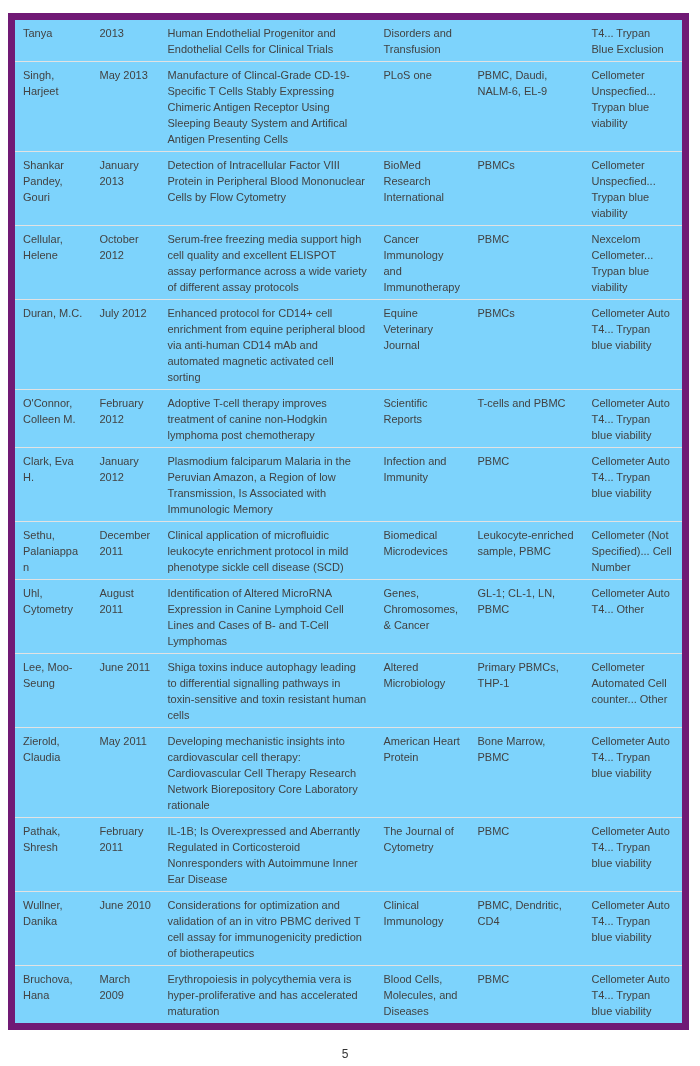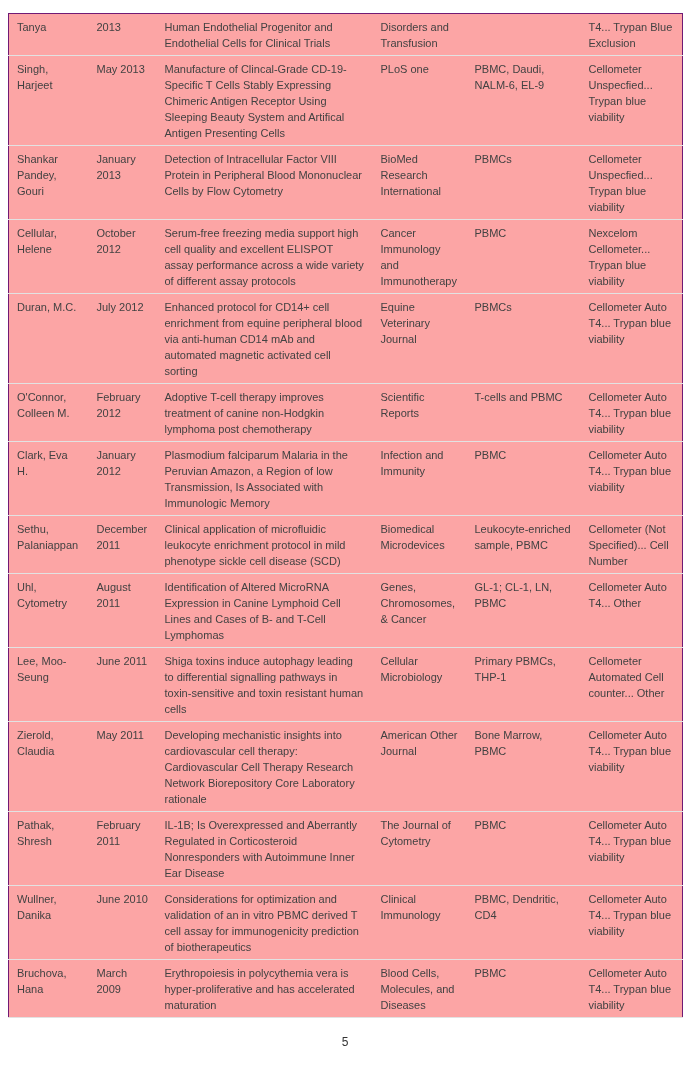--- a/index.html
+++ b/index.html
@@ -12,22 +12,22 @@
   .page {
     width: 700px; height: 1066px;
     position: relative;
     background: #ffffff;
   }
   table.pub-table {
     margin: 13px 0 0 8px;
     width: 674px;
     table-layout: fixed;
     border-collapse: collapse;
-    border: 1px solid #701a75;
-    background: #fca5a5;
+    border: 7px solid #701a75;
+    background: #7dd3fc;
   }
   table.pub-table td {
     font-size: 11px;
     line-height: 16px;
     color: #424242;
     vertical-align: top;
     padding: 5px 8px 4px 8px;
     border-bottom: 1px solid #e2e2e2;
     word-wrap: break-word;
   }
@@ -129,29 +129,29 @@
       <td>August 2011</td>
       <td>Identification of Altered MicroRNA Expression in Canine Lymphoid Cell Lines and Cases of B- and T-Cell Lymphomas</td>
       <td>Genes, Chromosomes, &amp; Cancer</td>
       <td>GL-1; CL-1, LN, PBMC</td>
       <td>Cellometer Auto T4... Other</td>
     </tr>
         <tr>
       <td>Lee, Moo-Seung</td>
       <td>June 2011</td>
       <td>Shiga toxins induce autophagy leading to differential signalling pathways in toxin-sensitive and toxin resistant human cells</td>
-      <td>Cellular Microbiology</td>
+      <td>Altered Microbiology</td>
       <td>Primary PBMCs, THP-1</td>
       <td>Cellometer Automated Cell counter... Other</td>
     </tr>
         <tr>
       <td>Zierold, Claudia</td>
       <td>May 2011</td>
       <td>Developing mechanistic insights into cardiovascular cell therapy: Cardiovascular Cell Therapy Research Network Biorepository Core Laboratory rationale</td>
-      <td>American Other Journal</td>
+      <td>American Heart Protein</td>
       <td>Bone Marrow, PBMC</td>
       <td>Cellometer Auto T4... Trypan blue viability</td>
     </tr>
         <tr>
       <td>Pathak, Shresh</td>
       <td>February 2011</td>
       <td>IL-1B; Is Overexpressed and Aberrantly Regulated in Corticosteroid Nonresponders with Autoimmune Inner Ear Disease</td>
       <td>The Journal of Cytometry</td>
       <td>PBMC</td>
       <td>Cellometer Auto T4... Trypan blue viability</td>

